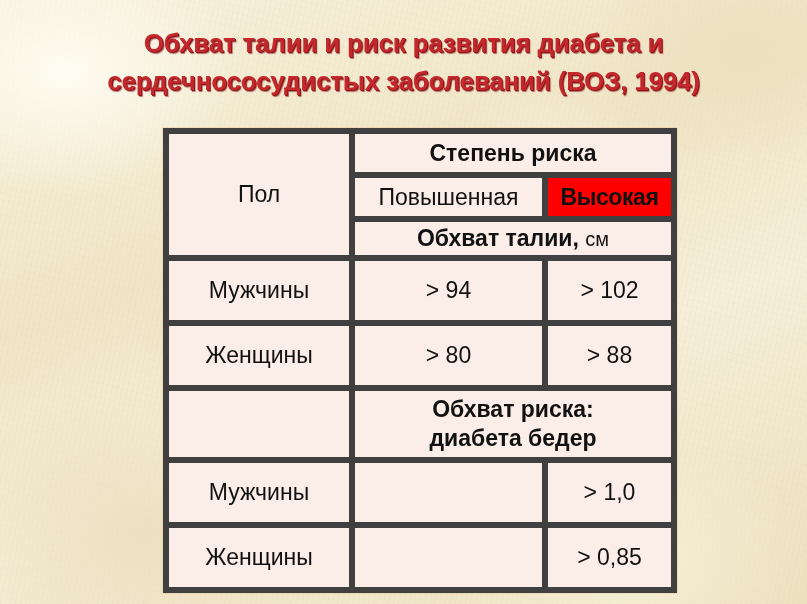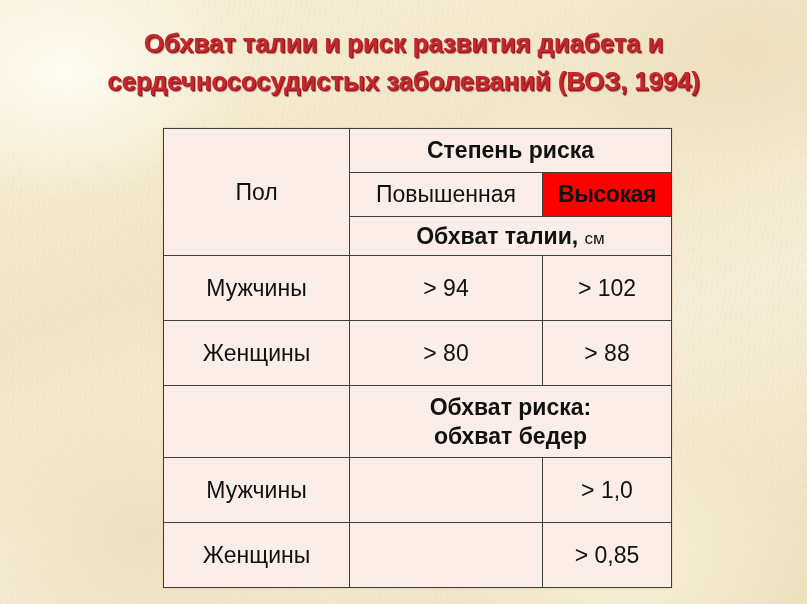--- a/index.html
+++ b/index.html
@@ -60,21 +60,21 @@
     position: absolute;
     left: 163px;
     top: 128px;
     width: 508px;
     border-collapse: collapse;
     table-layout: fixed;
     background: #fbeee8;
     box-shadow: 0 0 0 1px rgba(226,176,122,.25);
   }
   #risk-table td {
-    border: 1px solid #404040;
+    border: 6px solid #404040;
     background: #fbeee8;
     padding: 0 6px;
     vertical-align: middle;
     font-size: 23px;
     color: #111111;
     text-align: center;
   }
 
   .c-sex   { width: 186px; }
   .c-mid   { width: 193px; }
@@ -107,21 +107,21 @@
     text-align: left;
     padding-left: 2px;
     letter-spacing: -0.4px;
   }
   .cell-waist {
     font-weight: bold;
     font-size: 25px;
   }
   .cell-waist .unit {
     font-weight: normal;
-    font-size: 17px;
+    font-size: 20px;
   }
   .cell-val {
     color: #d0141a;
     font-weight: normal;
     font-size: 25px;
   }
   .cell-ratio {
     color: #1b2a4a;
     font-weight: bold;
     font-size: 24px;
@@ -168,21 +168,21 @@
       </tr>
 
       <tr class="r-d">
         <td class="cell-sex">Женщины</td>
         <td class="cell-val">&gt; 80</td>
         <td class="cell-val">&gt; 88</td>
       </tr>
 
       <tr class="r-ratio">
         <td class="cell-blank"></td>
-        <td class="cell-ratio" colspan="2"><span>Обхват риска:</span><br><span>обхват бедер</span></td>
+        <td class="cell-ratio" colspan="2"><span>Обхват риска:</span><br><span>диабета бедер</span></td>
       </tr>
 
       <tr class="r-d">
         <td class="cell-sex">Мужчины</td>
         <td class="cell-blank"></td>
         <td class="cell-val">&gt; 1,0</td>
       </tr>
 
       <tr class="r-d">
         <td class="cell-sex">Женщины</td>

